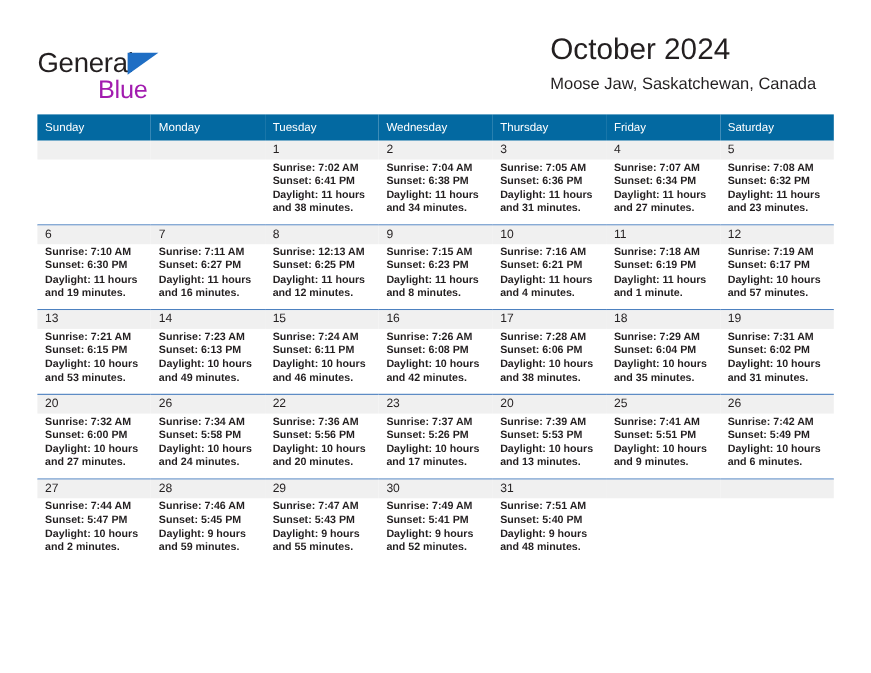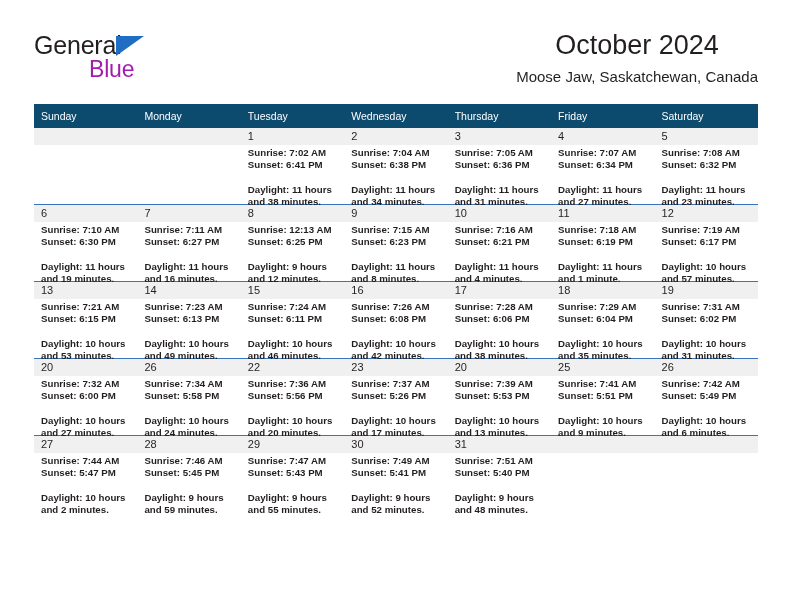--- a/index.html
+++ b/index.html
@@ -26,21 +26,21 @@
   .top {
     position: absolute;
     left: 34px;
     top: 28px;
     right: 34px;
     height: 66px;
   }
   .logo {
     position: absolute;
     left: 0;
-    top: 4px;
+    top: 16px;
     width: 200px;
     height: 58px;
   }
   .logo-general {
     position: absolute;
     left: 0;
     top: 0;
     font-size: 25px;
     letter-spacing: -0.2px;
     color: #231f20;
@@ -61,23 +61,23 @@
     left: 55px;
     top: 24px;
     font-size: 23px;
     letter-spacing: -0.2px;
     color: #a21caf;
     line-height: 27px;
   }
 
   .titles {
     position: absolute;
-    right: 0;
+    right: 16px;
     top: 0;
-    text-align: center;
+    text-align: left;
   }
   .cal-title {
     font-size: 27px;
     color: #231f20;
     line-height: 34px;
     font-weight: normal;
     margin: 0;
     white-space: nowrap;
   }
   .cal-sub {
@@ -91,21 +91,21 @@
   
   .cal {
     position: absolute;
     left: 34px;
     top: 104px;
     width: 724px;
     border-collapse: collapse;
     table-layout: fixed;
   }
   .cal th {
-    background: #0c4a6e;
+    background: #0369a1;
     color: #ffffff;
     font-size: 10.5px;
     font-weight: normal;
     text-align: left;
     padding: 6px 0 6px 7px;
     height: 10px;
     border: none;
   }
   .cal td {
     vertical-align: top;
@@ -138,21 +138,20 @@
     font-size: 9.7px;
     line-height: 12.4px;
     color: #231f20;
     font-weight: bold;
   }
   .info div {
     white-space: nowrap;
   }
   .info .dl {
     white-space: normal;
-    margin-top: 12px;
   }
 </style>
 </head>
 <body>
 
 <div class="page">
 
   <div class="top">
 
     <div class="logo">
@@ -263,21 +262,21 @@
                 <div class="dl">Daylight: 11 hours and 16 minutes.</div>
               </div>
             </div>
           </td>
           <td>
             <div class="cell">
               <div class="daynum-band">8</div>
               <div class="info">
                 <div>Sunrise: 12:13 AM</div>
                 <div>Sunset: 6:25 PM</div>
-                <div class="dl">Daylight: 9 hours and 12 minutes.</div>
+                <div class="dl">Daylight: 11 hours and 12 minutes.</div>
               </div>
             </div>
           </td>
           <td>
             <div class="cell">
               <div class="daynum-band">9</div>
               <div class="info">
                 <div>Sunrise: 7:15 AM</div>
                 <div>Sunset: 6:23 PM</div>
                 <div class="dl">Daylight: 11 hours and 8 minutes.</div>

